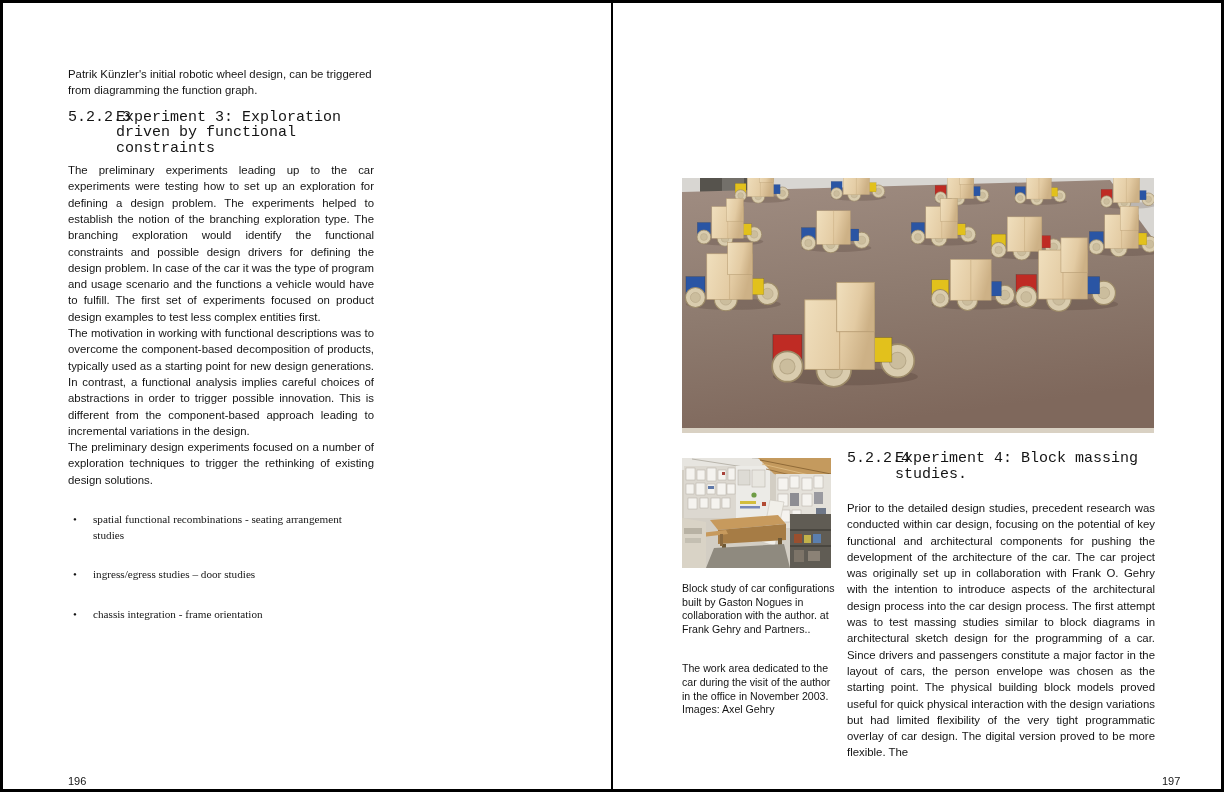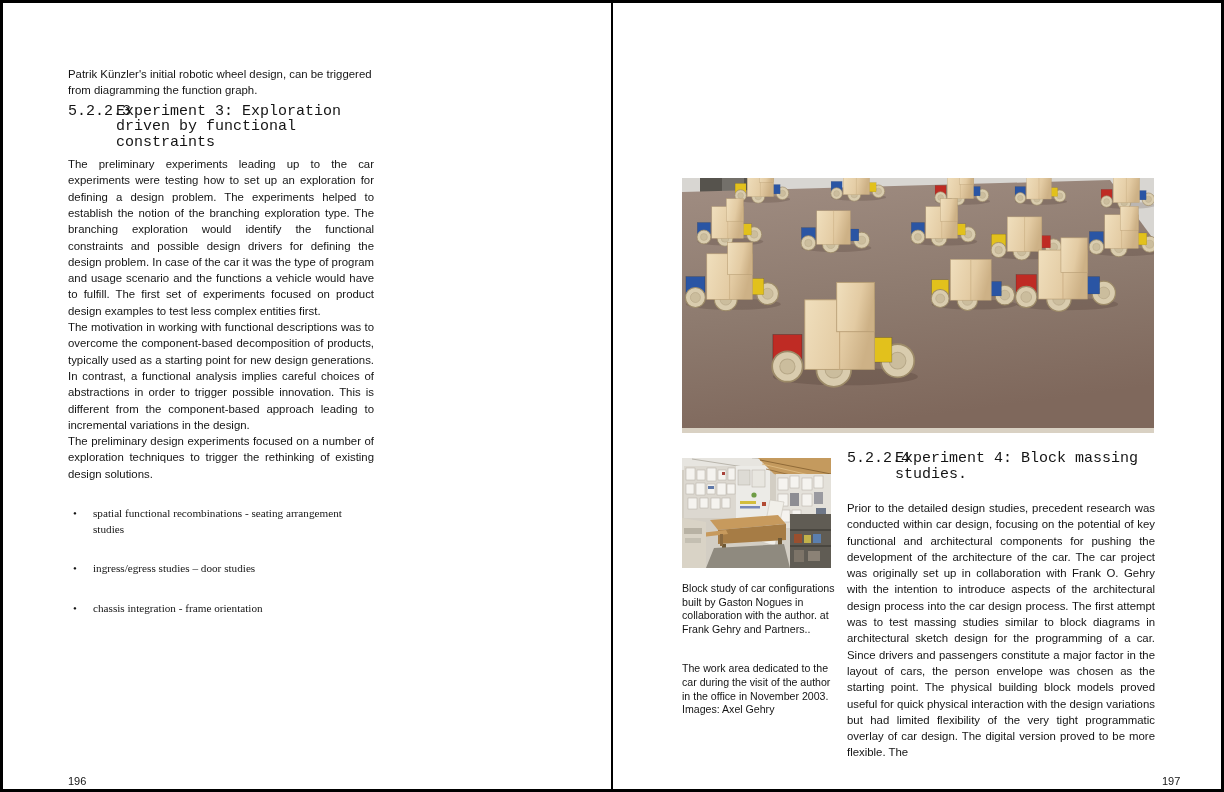--- a/index.html
+++ b/index.html
@@ -4,21 +4,21 @@
 <style>
   * { margin:0; padding:0; box-sizing:border-box; }
   html,body { width:1224px; height:792px; }
   body { background:#000; position:relative; font-family:"Liberation Sans",sans-serif; color:#141414; overflow:hidden; }
   .page { position:absolute; top:3px; height:786px; width:608px; background:#ffffff; }
   .page-left { left:3px; }
   .page-right { left:613px; }
 
   .col-left { position:absolute; left:65px; top:63px; width:306px; }
   .body-text { font-size:11.4px; line-height:16.3px; text-align:justify; }
-  .intro { text-align:left; margin-bottom:5px; }
+  .intro { text-align:left; margin-bottom:11px; }
   .heading { font-family:Liberation Mono, monospace; font-size:15px; line-height:15.5px;
              padding-left:48px; text-indent:-48px; margin:2px 0 6px 0; }
   .hnum { display:inline-block; width:48px; text-indent:0; }
   .bullets { list-style:none; margin-top:3px; font-family:"Liberation Serif",serif;
              font-size:11.2px; line-height:16.2px; }
   .bullets li { padding-left:25px; position:relative;margin-top:23px; }
   .bullets li::before { content:"\2022"; position:absolute; left:5px; top:0; font-size:11px; }
   .pagenum { position:absolute; top:744px; font-size:11px;margin-top:28px; }
   .pn-left { left:65px; }
   .pn-right { left:549px; }

